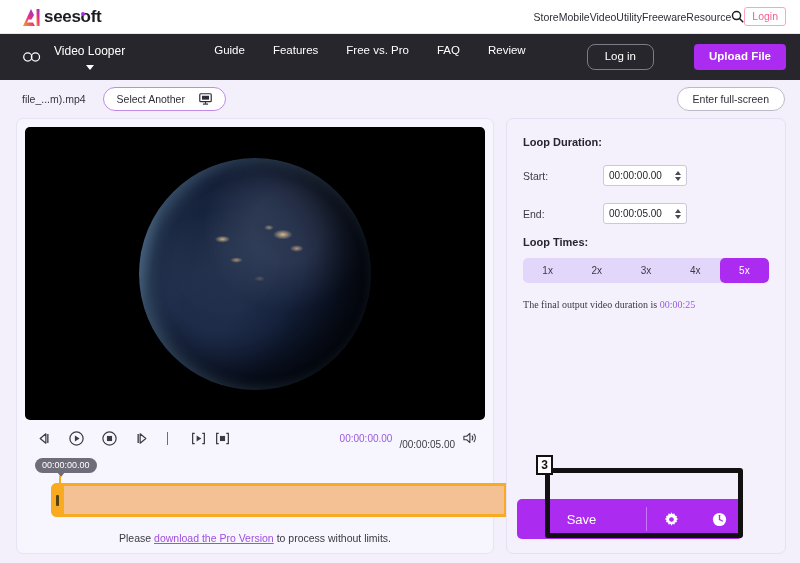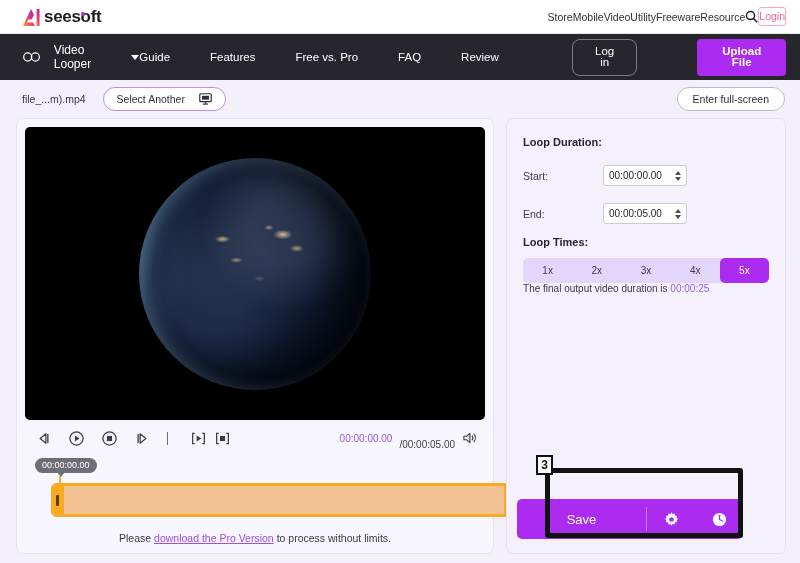--- a/index.html
+++ b/index.html
@@ -26,44 +26,44 @@
   .logo-text .dot {
     position: absolute; width: 4px; height: 4px; border-radius: 50%;
     background: #a431e8; right: 16.5px; top: 3.5px;
   }
   .top-nav { margin-left: auto; display: flex; align-items: center; gap: 0; }
   .top-nav-item { font-size: 10.5px; color: #2e2e38; white-space: nowrap; cursor: pointer; }
   .search-ico { width: 13px; height: 13px; display: block; cursor: pointer; }
   .login-btn {
     border: 1px solid #f6a8c0; color: #f15f93;
     font-size: 10.5px; border-radius: 3px;
-    padding: 3px 0; background: #fff; cursor: pointer; line-height: 1;
+    padding: 3px 7px; background: #fff; cursor: pointer; line-height: 1;
   }
 
   
   .darknav {
     height: 46px; background: #27262c;
     display: flex; align-items: center; padding: 0 14px 0 22px;
   }
   .loop-ico { width: 20px; height: 12px; margin-right: 12px; }
   .product-name {
     color: #fff; font-size: 12px; display: flex;
-    align-items: center; gap: 7px; cursor: pointer;
+    align-items: center; gap: 7px; cursor: pointer; flex-direction: column;
   }
   .caret { width: 0; height: 0; border-left: 4px solid transparent;
            border-right: 4px solid transparent; border-top: 5px solid #fff; }
-  .dark-links { margin-left: auto; display: flex; align-items: center; gap: 40px; }
+  .dark-links { margin-left: auto; display: flex; align-items: flex-start; gap: 28px; }
   .dark-link { color: #ffffff; font-size: 11.5px; white-space: nowrap; cursor: pointer; }
   .btn-login-dark {
     margin-left: 33px; border: 1px solid #7d7b85; color: #fff;
     background: transparent; font-size: 11.5px; border-radius: 8px;
     padding: 6px 17px; cursor: pointer; line-height: 1;
   }
   .btn-upload {
-    margin-left: 20px; background: #ab2bf0; color: #fff; border: none;
+    margin-left: 12px; background: #ab2bf0; color: #fff; border: none;
     font-size: 11.5px; border-radius: 4px; padding: 7px 15px;
     cursor: pointer; font-weight: bold; line-height: 1;
   }
 
   
   .filerow {
     height: 38px; display: flex; align-items: center;
     padding: 0 15px 0 22px;
   }
   .filename { font-size: 10.5px; color: #35343c; }
@@ -186,21 +186,21 @@
   .sect-title2 { font-size: 11px; font-weight: bold; color: #26252e; margin-top: 12px; }
   .seg {
     margin-top: 10px; display: flex; background: #e3d6fb;
     border-radius: 5px; overflow: hidden; height: 25px; text-align: right;
   }
   .seg-item {
     flex: 1; display: flex; align-items: center; justify-content: center;
     font-size: 10px; color: #3b3a45; cursor: pointer;
   }
   .seg-item.active { background: #ab2bf0; color: #fff; border-radius: 5px; }
-  .final-note { font-size: 10px; color: #3a3945; }
+  .final-note { margin-top: 16px; font-size: 10px; color: #3a3945; font-family: Liberation Serif, serif; }
   .final-val { color: #9a5ce0; }
 
   
   .save-zone {
     position: absolute; left: 10px; bottom: 14px; width: 226px; height: 40px;
   }
   .save-btn {
     width: 100%; height: 100%; background: #ab2bf0; border-radius: 5px;
     display: flex; align-items: center; cursor: pointer;
   }

